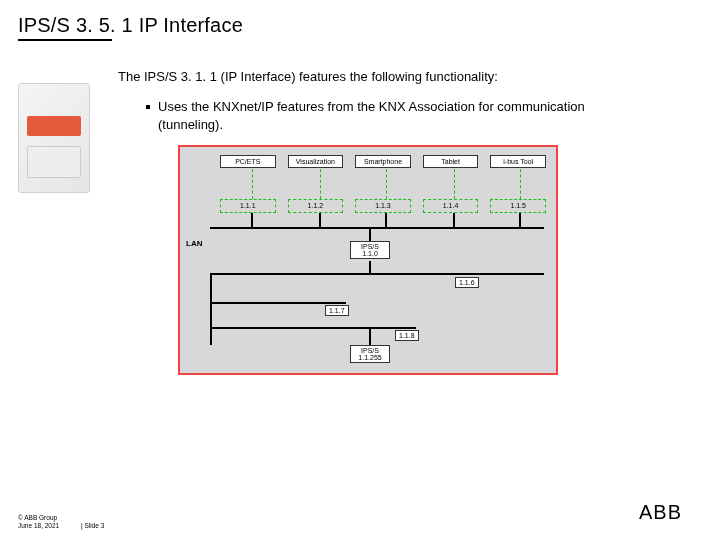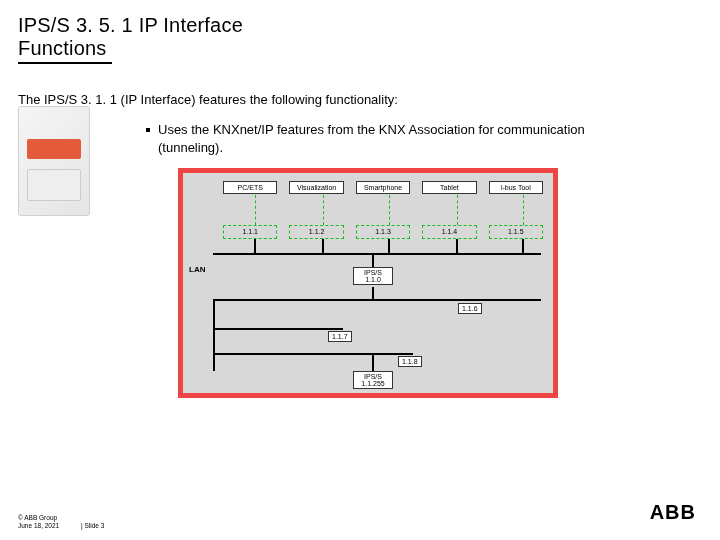--- a/index.html
+++ b/index.html
@@ -19,51 +19,50 @@
     border: 1px solid #d0d0d0; border-radius: 3px;
   }
   .product-img::before {
     content:""; position:absolute; left:8px; right:8px; top:32px; height:20px;
     background:#e35b3a; border-radius:2px;
   }
   .product-img::after {
     content:""; position:absolute; left:8px; right:8px; bottom:14px; height:30px;
     background:#eee; border:1px solid #ccc; border-radius:2px;
   }
-  .intro { font-size: 13px; }
+  .intro { margin-left: 100px; font-size: 13px; }
   .bullets { margin: 14px 0 0 128px; font-size: 13px; max-width: 500px; }
   .bullet { display:flex; gap:8px; margin-bottom: 12px; line-height: 1.35; }
   .bullet .dot { width:4px; height:4px; background:#000; margin-top:7px; flex:0 0 4px; }
   .diagram-wrap { margin: 6px 0 0 160px; }
   .diagram {
     width: 380px; height: 230px; background: #d8d8d8; position: relative;
-    border: 5px solid #ef4444; font-size: 8px; font-family: Arial;
+    border: 2px solid #ef4444; font-size: 8px; font-family: Arial;
   }
   .dev-row { position:absolute; top:8px; left:40px; right:10px; display:flex; gap:12px; }
   .dev { flex:1; background:#fff; border:1px solid #333; text-align:center; padding:2px 0; font-size:7px; }
   .tunnel-row { position:absolute; top:52px; left:40px; right:10px; display:flex; gap:12px; }
   .tunnel { flex:1; height:14px; border:1px dashed #1bbf1b; background:transparent; text-align:center; font-size:7px; line-height:12px; color:#000; }
   .vconn { position:absolute; width:0; border-left:1.5px dashed #1bbf1b; }
   .lan-label { position:absolute; left:6px; top:92px; font-size:8px; font-weight:bold; }
   .hline { position:absolute; left:30px; right:12px; height:2px; background:#000; }
   .ips-box { position:absolute; left:170px; width:40px; background:#fff; border:1px solid #333; text-align:center; font-size:7px; padding:1px 0; }
   .stub { position:absolute; width:2px; background:#000; }
   .vline { position:absolute; width:2px; background:#000; }
   .addr-box { position:absolute; background:#fff; border:1px solid #333; text-align:center; font-size:7px; padding:1px 3px; }
   .footer { position:absolute; left:18px; bottom:10px; font-size:6.5px; line-height:1.2; }
   .footer .slide { display:inline-block; margin-left:20px; }
-  .logo { position:absolute; right:24px; bottom:16px; font-size:20px; font-weight:700; letter-spacing:1px; }
+  .logo { position:absolute; right:38px; bottom:16px; font-size:20px; font-weight:400; letter-spacing:1px; }
   .logo-text { font-family: Arial; }
 </style>
 </head>
 <body>
 
 <div class="title-block">
   <div class="title-line">IPS/S 3. 5. 1 IP Interface</div>
-  <div class="title-line">Functions</div>
   <div class="title-underline"></div>
 </div>
 
 <div class="content">
   <div class="product-img"></div>
   <div class="intro">The IPS/S 3. 1. 1 (IP Interface) features the following functionality:</div>
   <div class="bullets">
     <div class="bullet">
       <span class="dot"></span>
       <span>Uses the KNXnet/IP features from the KNX Association for communication (tunneling).</span>

